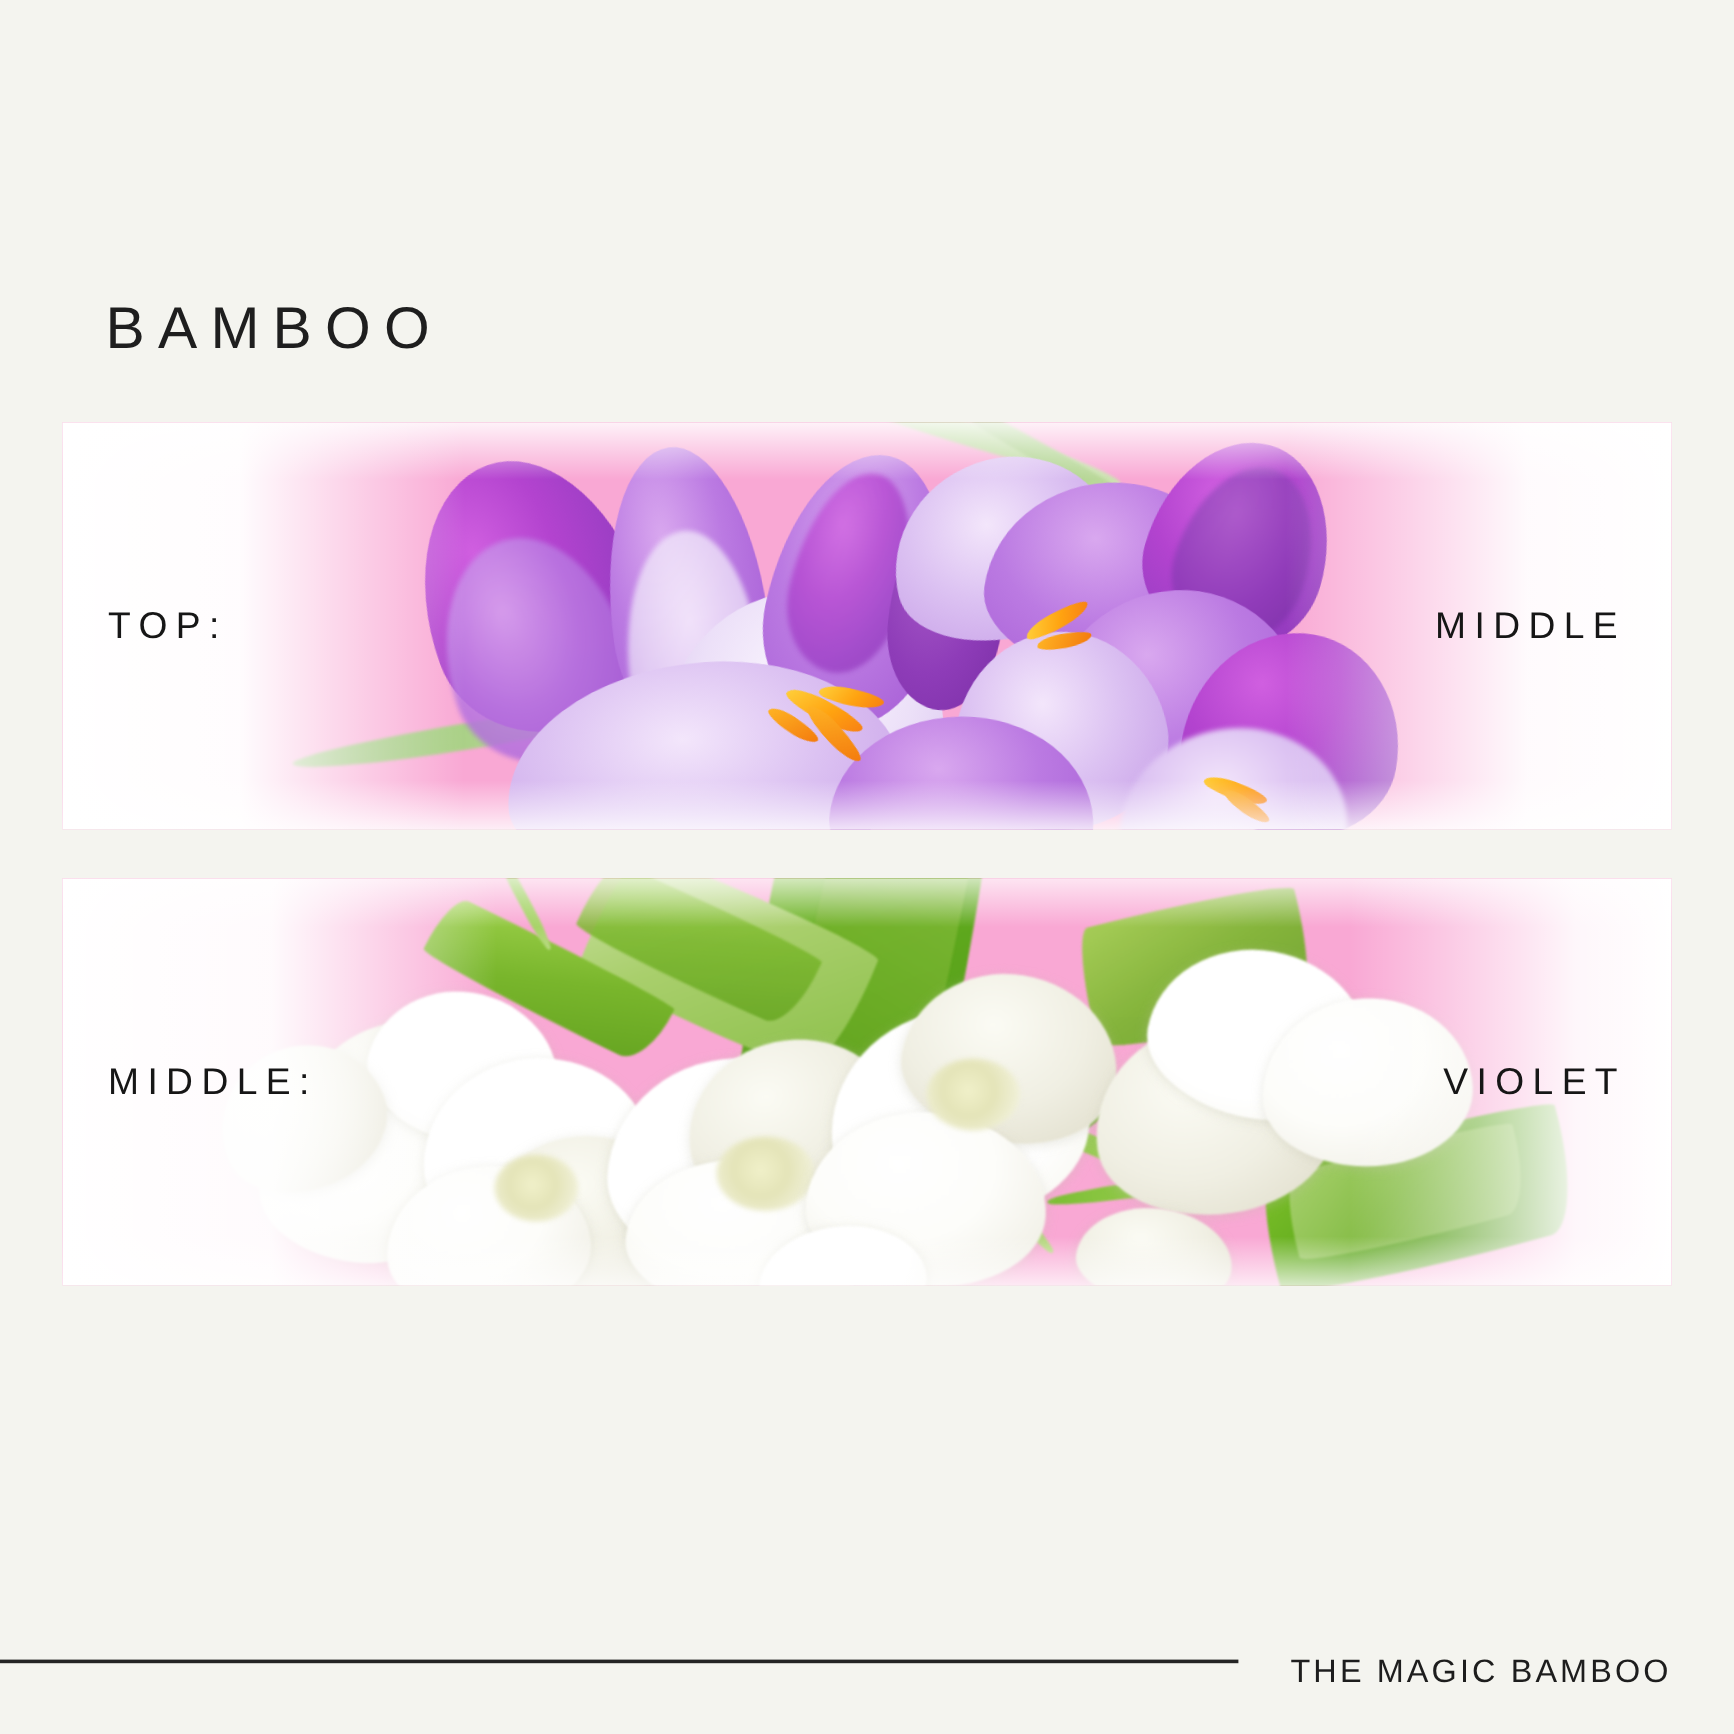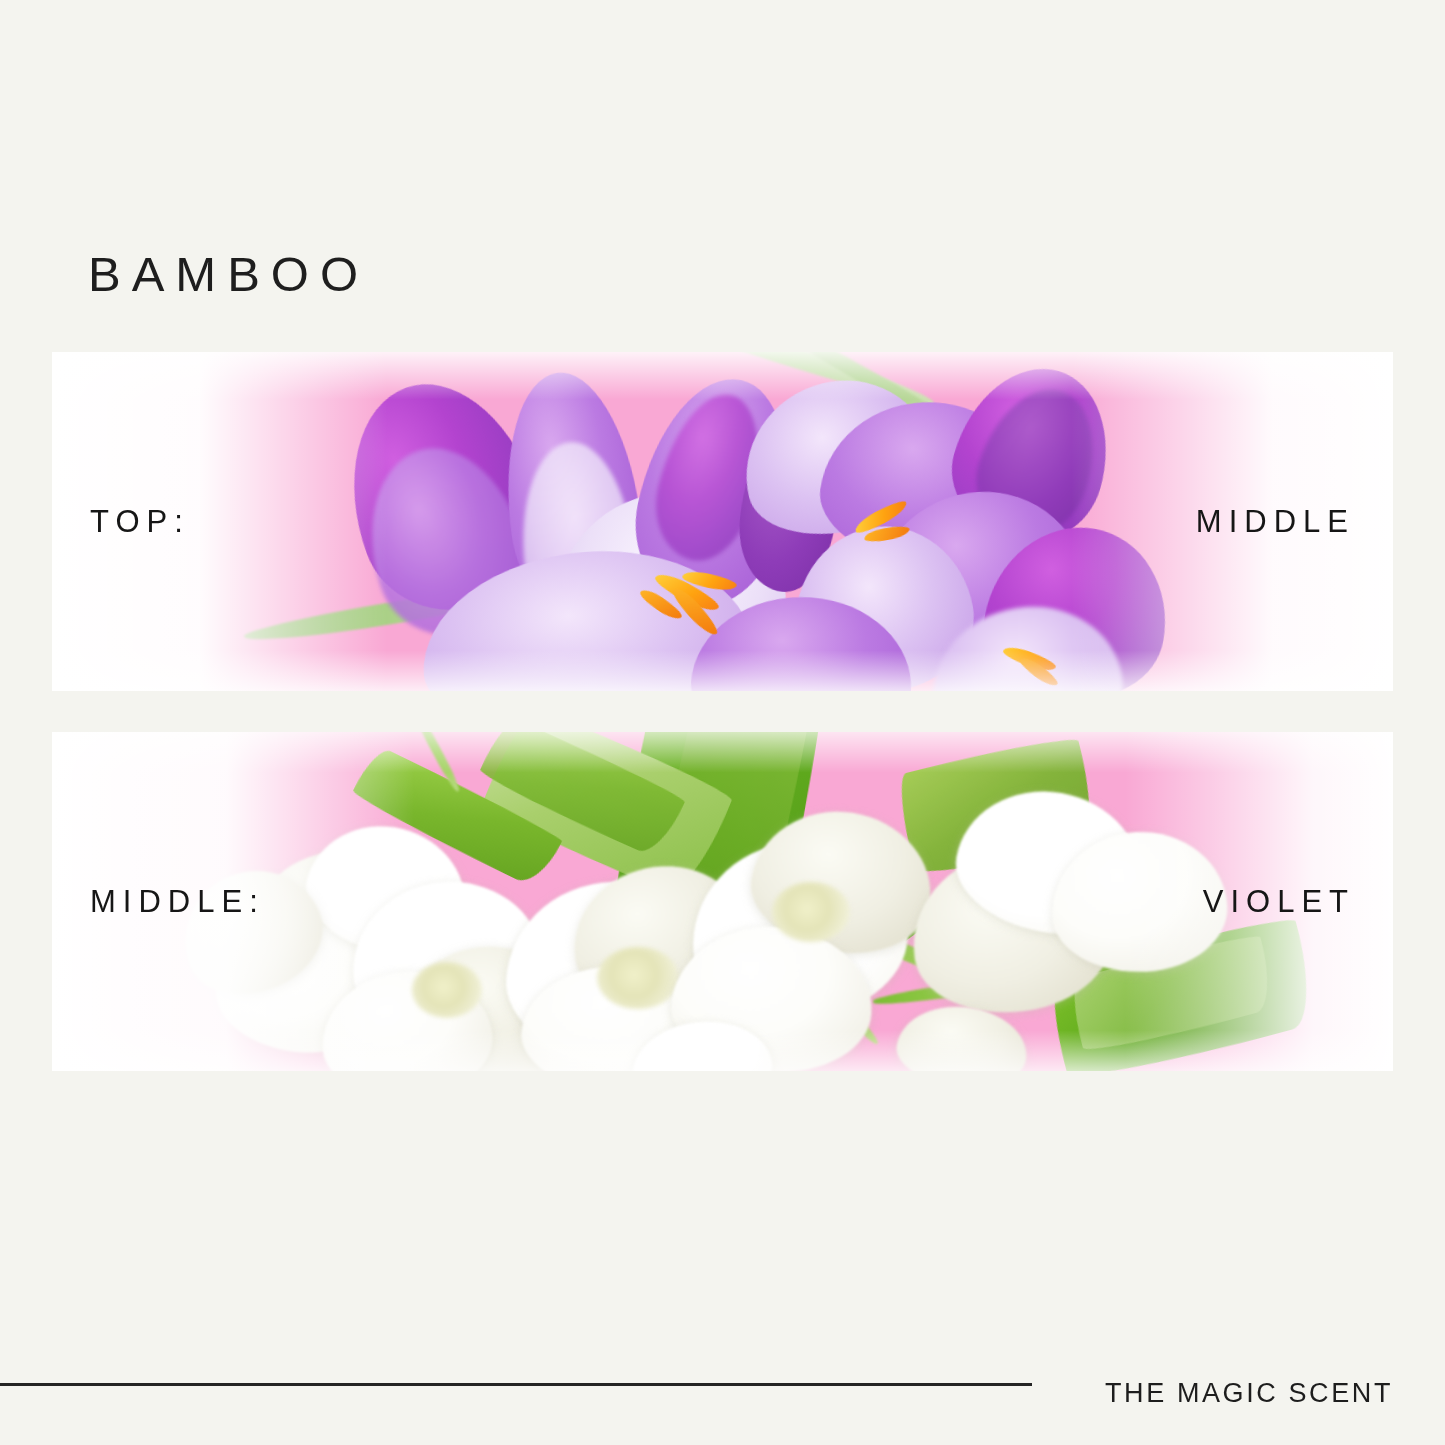--- a/index.html
+++ b/index.html
@@ -232,15 +232,15 @@
       <div class="j-pet sh" style="left:845px;top:275px;width:130px;height:80px;transform:rotate(6deg);"></div>
     </div>
 
     <div class="fade mid"></div>
 
     <div class="band-label">MIDDLE:</div>
     <div class="band-value">VIOLET</div>
   </div>
 
   <div class="footer-rule"></div>
-  <div class="footer-brand">THE MAGIC SCENT</div>
+  <div class="footer-brand">THE MAGIC BAMBOO</div>
 
 </div>
 
 </body></html>

